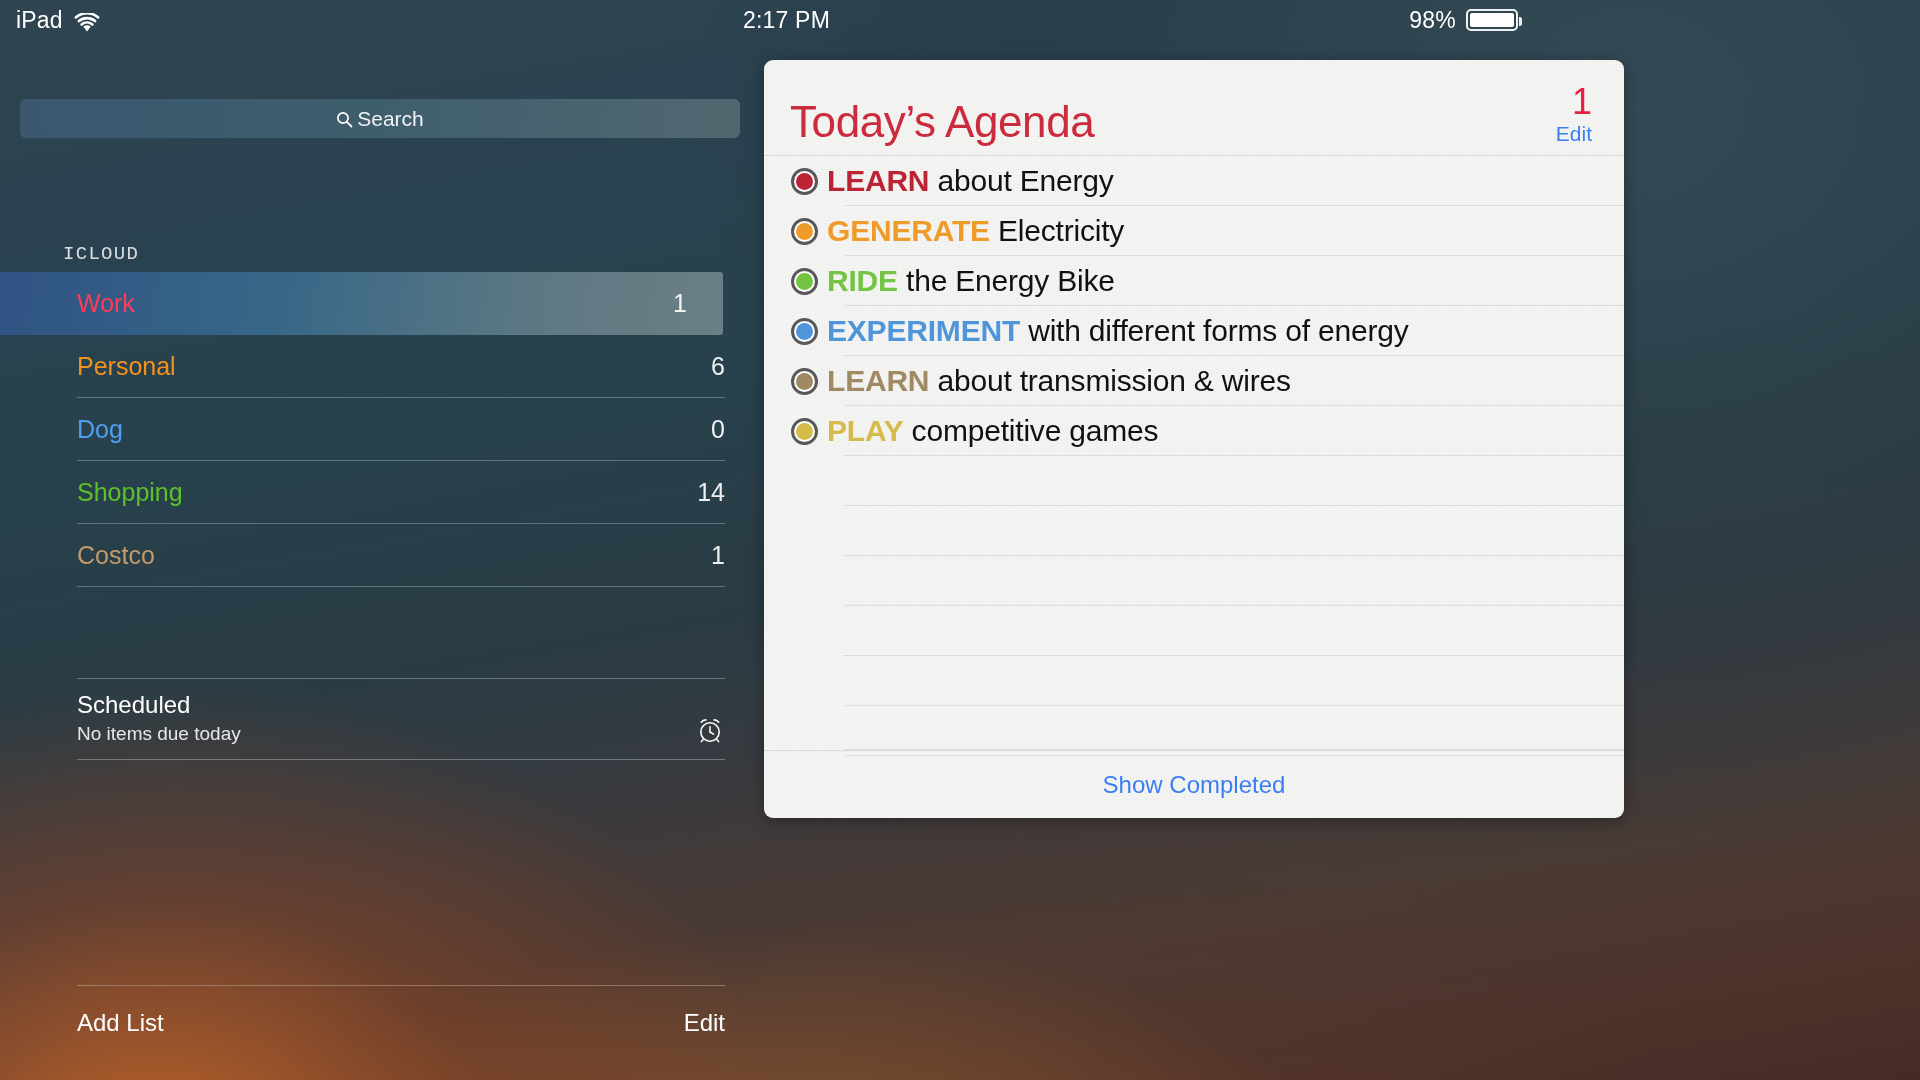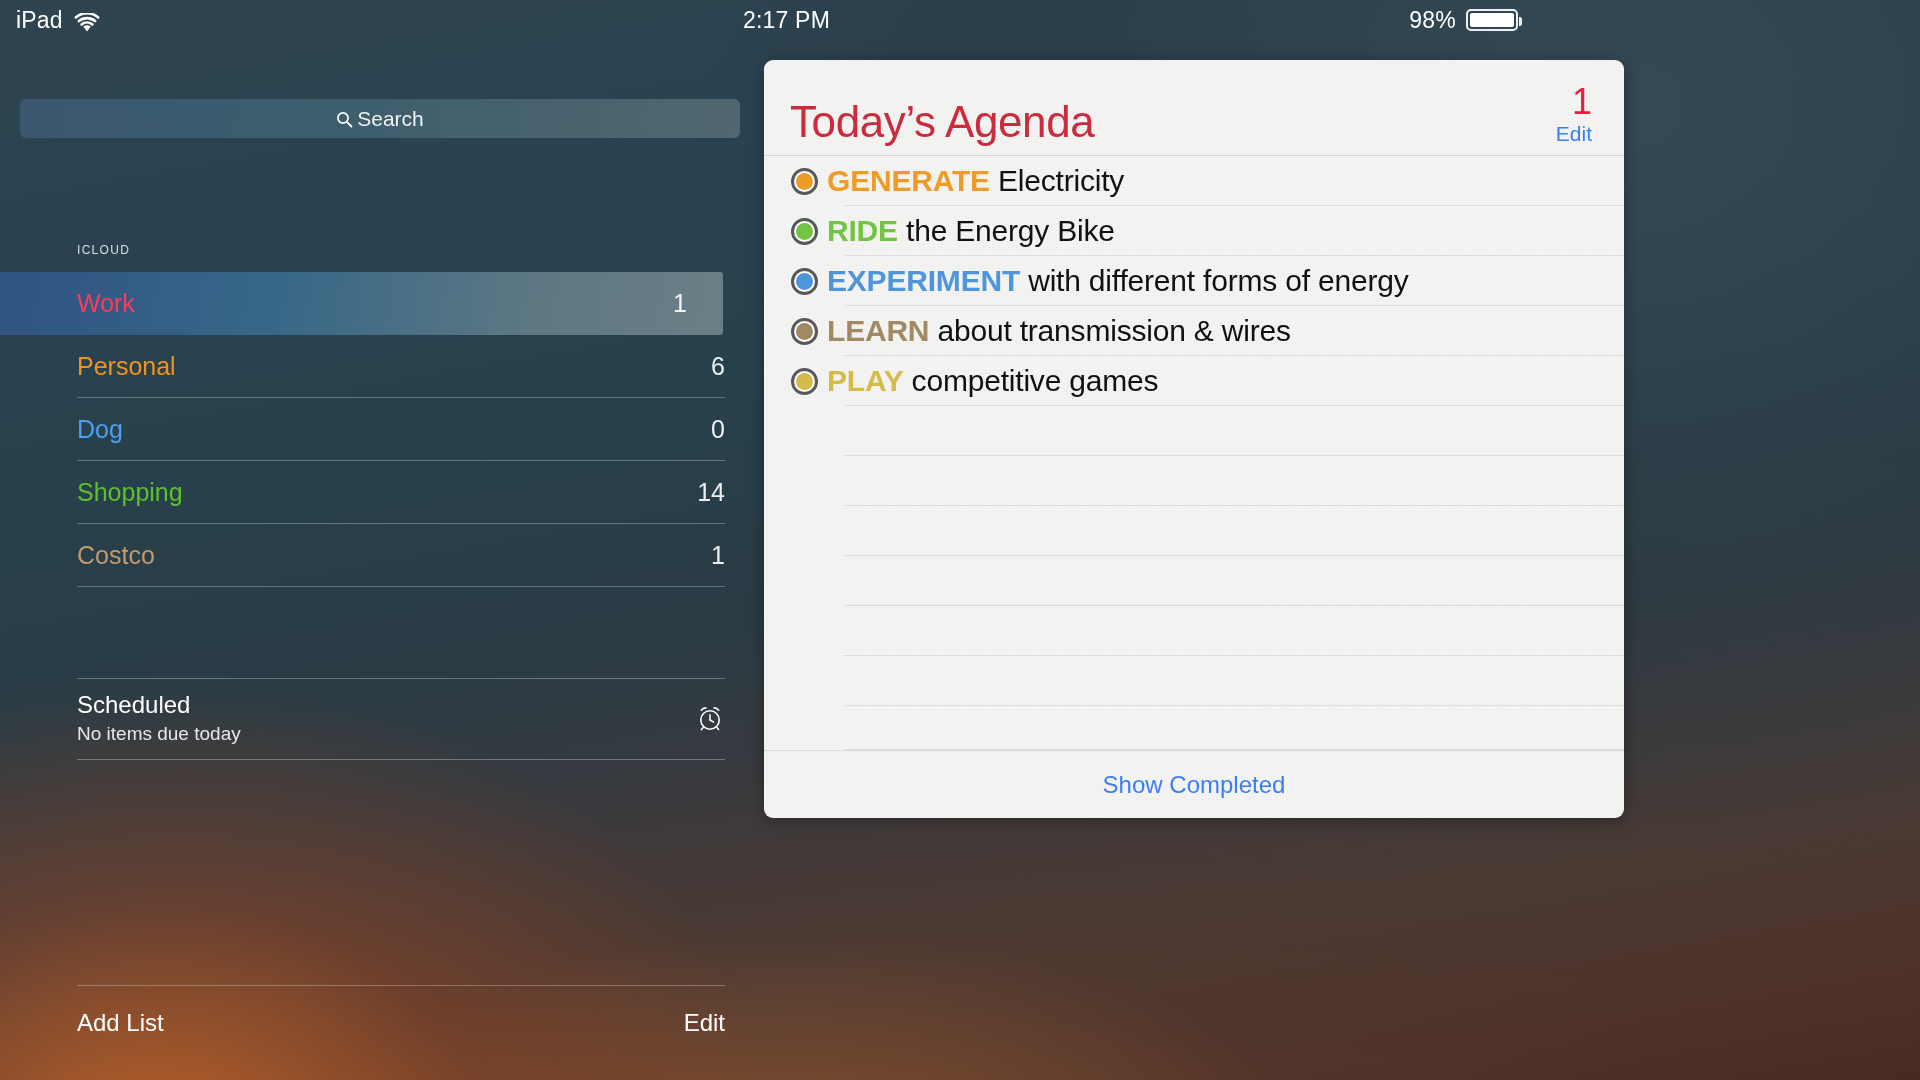--- a/index.html
+++ b/index.html
@@ -93,24 +93,25 @@
     cursor: text;
   }
   #search-bar .s-icon { width: 17px; height: 17px; position: relative; top: 1px; }
   #search-bar .s-text {
     color: rgba(255,255,255,0.92);
     font-size: 21px;
   }
 
   .group-header {
     position: absolute;
-    top: 203px; left: 77px;
-    font-size: 12px;
+    top: 203px; left: 63px;
+    font-size: 19px;
     letter-spacing: 1.3px;
     color: rgba(255,255,255,0.82);
+    font-family: Liberation Mono, monospace;
   }
 
   #list-rows {
     position: absolute;
     top: 232px; left: 0;
     width: 760px;
   }
   .list-row {
     position: relative;
     height: 63px;
@@ -146,21 +147,21 @@
   .row-count { font-size: 25px; color: rgba(255,255,255,0.92); }
 
   #scheduled-block {
     position: absolute;
     top: 638px; left: 77px;
     width: 648px;
     padding: 12px 0 14px 0;
     border-top: 1px solid rgba(190,215,225,0.40);
     border-bottom: 1px solid rgba(190,215,225,0.40);
     display: flex;
-    align-items: center;
+    align-items: flex-end;
     justify-content: space-between;
     cursor: pointer;
   }
   #scheduled-block .sched-title { font-size: 24px; color: #ffffff; }
   #scheduled-block .sched-sub { font-size: 19px; color: rgba(255,255,255,0.88); margin-top: 4px; }
   #scheduled-block .alarm-wrap { width: 30px; height: 30px; }
 
   #sidebar-toolbar {
     position: absolute;
     bottom: 43px; left: 77px;
@@ -403,20 +404,29 @@
     <div id="panel-header">
       <div id="panel-title">Today’s Agenda</div>
       <div id="panel-count">1</div>
       <div id="panel-edit">Edit</div>
     </div>
 
     <div id="reminders">
         <div class="reminder-row">
           <div class="bullet-wrap">
             <div class="bullet">
+              <div class="dot" style="background: rgb(188, 36, 54);"></div>
+            </div>
+          </div>
+          <div class="reminder-text"><span class="kw" style="color: rgb(188, 36, 54);">LEARN</span><span> about Energy</span></div>
+          <div class="rule"></div>
+        </div>
+        <div class="reminder-row">
+          <div class="bullet-wrap">
+            <div class="bullet">
               <div class="dot" style="background: rgb(239, 155, 42);"></div>
             </div>
           </div>
           <div class="reminder-text"><span class="kw" style="color: rgb(239, 155, 42);">GENERATE</span><span> Electricity</span></div>
           <div class="rule"></div>
         </div>
         <div class="reminder-row">
           <div class="bullet-wrap">
             <div class="bullet">
               <div class="dot" style="background: rgb(114, 196, 66);"></div>

